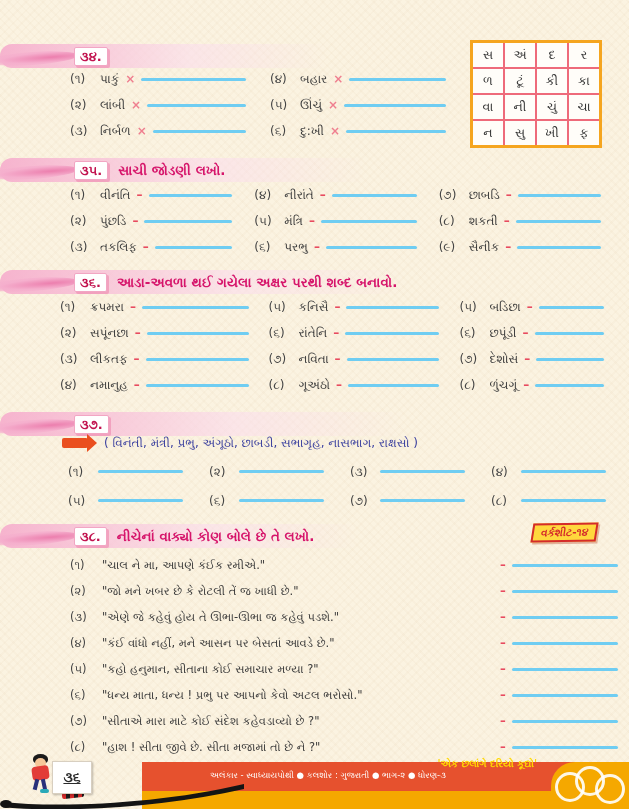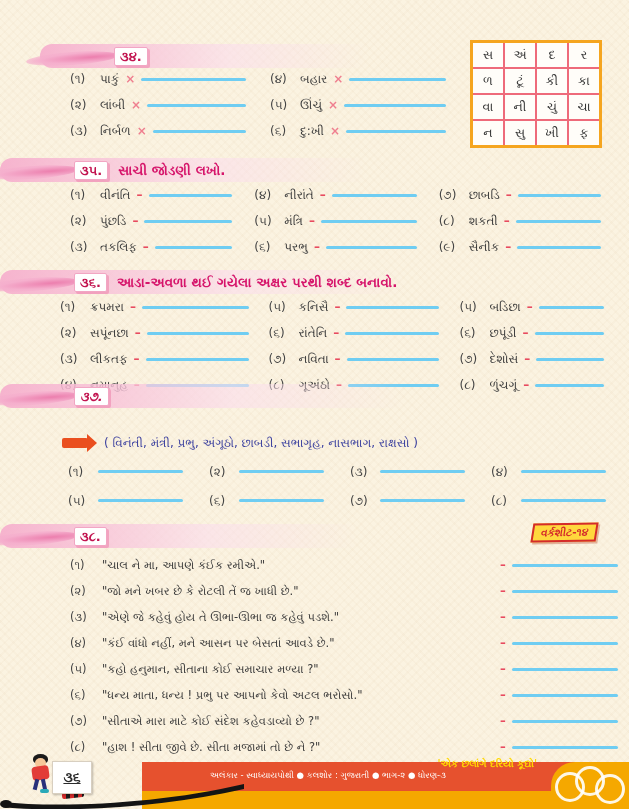--- a/index.html
+++ b/index.html
@@ -100,21 +100,21 @@
   .mascot .leg2{position:absolute;left:16px;top:25px;width:4px;height:11px;background:#28307a;transform:rotate(-12deg);}
   .mascot .shoe{position:absolute;left:14px;top:35px;width:9px;height:4px;background:#2aa9b8;border-radius:2px;}
   .pen{position:absolute;left:62px;top:34px;width:22px;height:6px;transform:rotate(-6deg);
     background:repeating-linear-gradient(90deg,#d42b2b 0 4px,#1a1a1a 4px 8px);border-radius:2px;}
 </style>
 </head>
 <body>
 
 <div class="page">
 
-  <div class="ex-header" style="top:44px;width:420px;margin-left:40px;">
+  <div class="ex-header" style="top:44px;width:420px;">
     <span class="ribbon-bg"></span>
     <span class="swoosh"></span>
     <span class="num-box">૩૪.</span>
   </div>
 
   <div class="ex34-items">
     <div class="item">
         <span class="inum">(૧)</span>
         <span class="word">પાકું</span>
         <span class="mark-x">×</span>
@@ -320,21 +320,21 @@
         <span class="ans-line"></span>
       </div>
     <div class="item">
         <span class="inum">(૮)</span>
         <span class="word">ળુંચગૂં</span>
         <span class="dash">–</span>
         <span class="ans-line"></span>
       </div>
   </div>
 
-  <div class="ex-header" style="top:384px;width:520px;font-style:italic;">
+  <div class="ex-header" style="top:412px;width:520px;">
     <span class="ribbon-bg"></span>
     <span class="swoosh"></span>
     <span class="num-box">૩૭.</span>
   </div>
 
   <div class="wordbank-row">
     <span class="arrow-icon"></span>
     <span class="wordbank">( વિનંતી, મંત્રી, પ્રભુ, અંગૂઠો, છાબડી, સભાગૃહ, નાસભાગ, રાક્ષસો )</span>
   </div>
 
@@ -370,20 +370,21 @@
     <div class="item">
         <span class="inum">(૮)</span>
         <span class="ans-line"></span>
       </div>
   </div>
 
   <div class="ex-header" style="top:524px;width:460px;">
     <span class="ribbon-bg"></span>
     <span class="swoosh"></span>
     <span class="num-box">૩૮.</span>
+    <span class="ex-title">નીચેનાં વાક્યો કોણ બોલે છે તે લખો.</span>
   </div>
 
   <div class="badge">વર્કશીટ-૧૪</div>
 
   <div class="ex38-items">
     <div class="ex38-row">
         <span class="inum">(૧)</span>
         <span class="sentence">"ચાલ ને મા, આપણે કંઈક રમીએ."</span>
         <span class="ex38-ans">
           <span class="dash">–</span>

